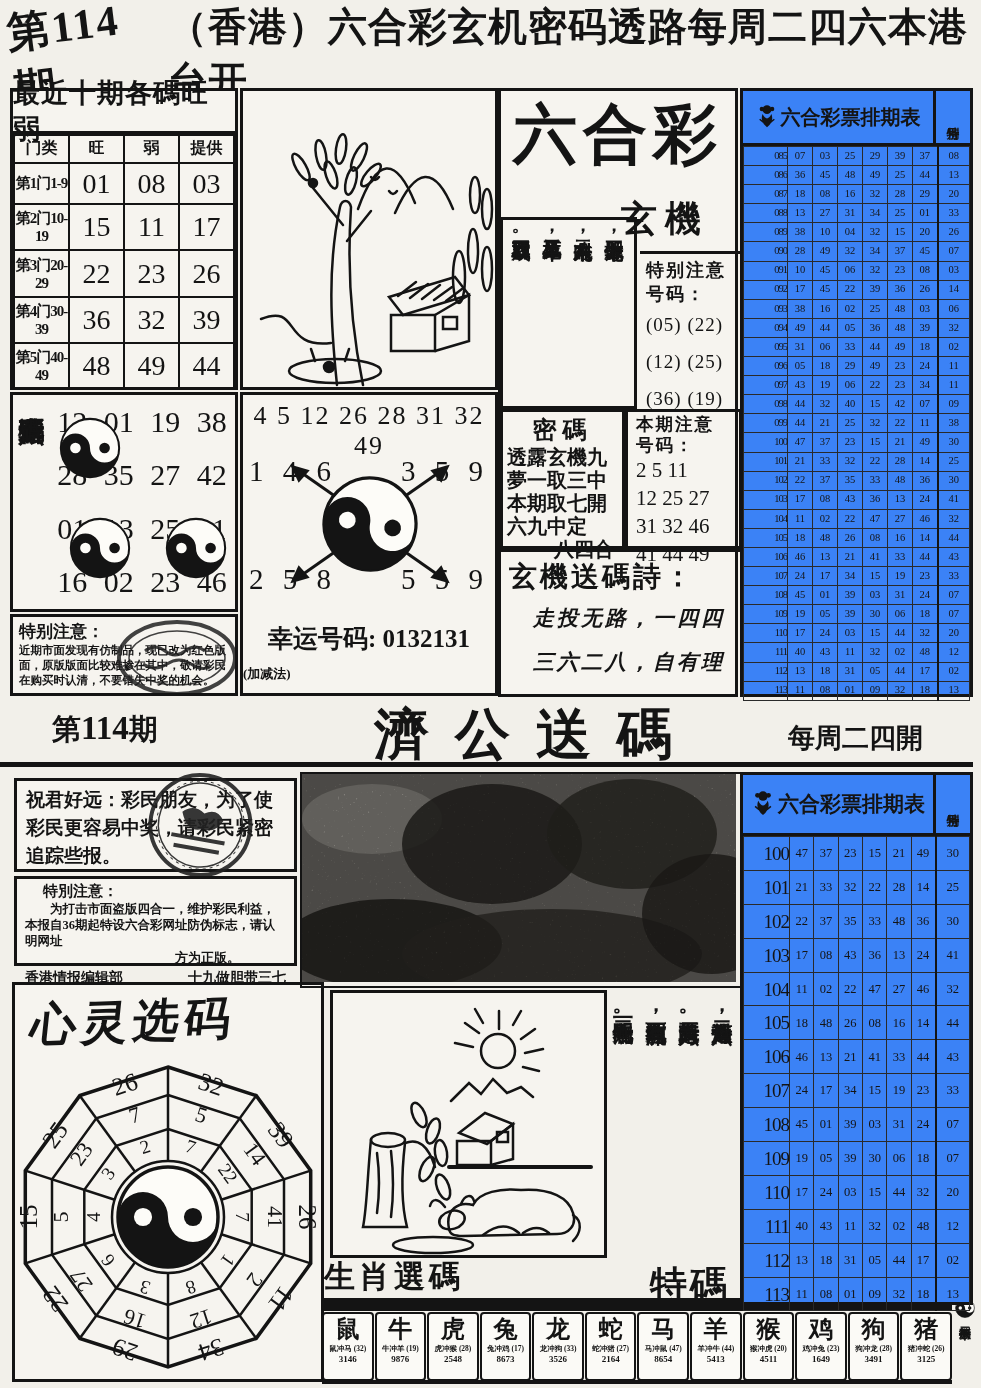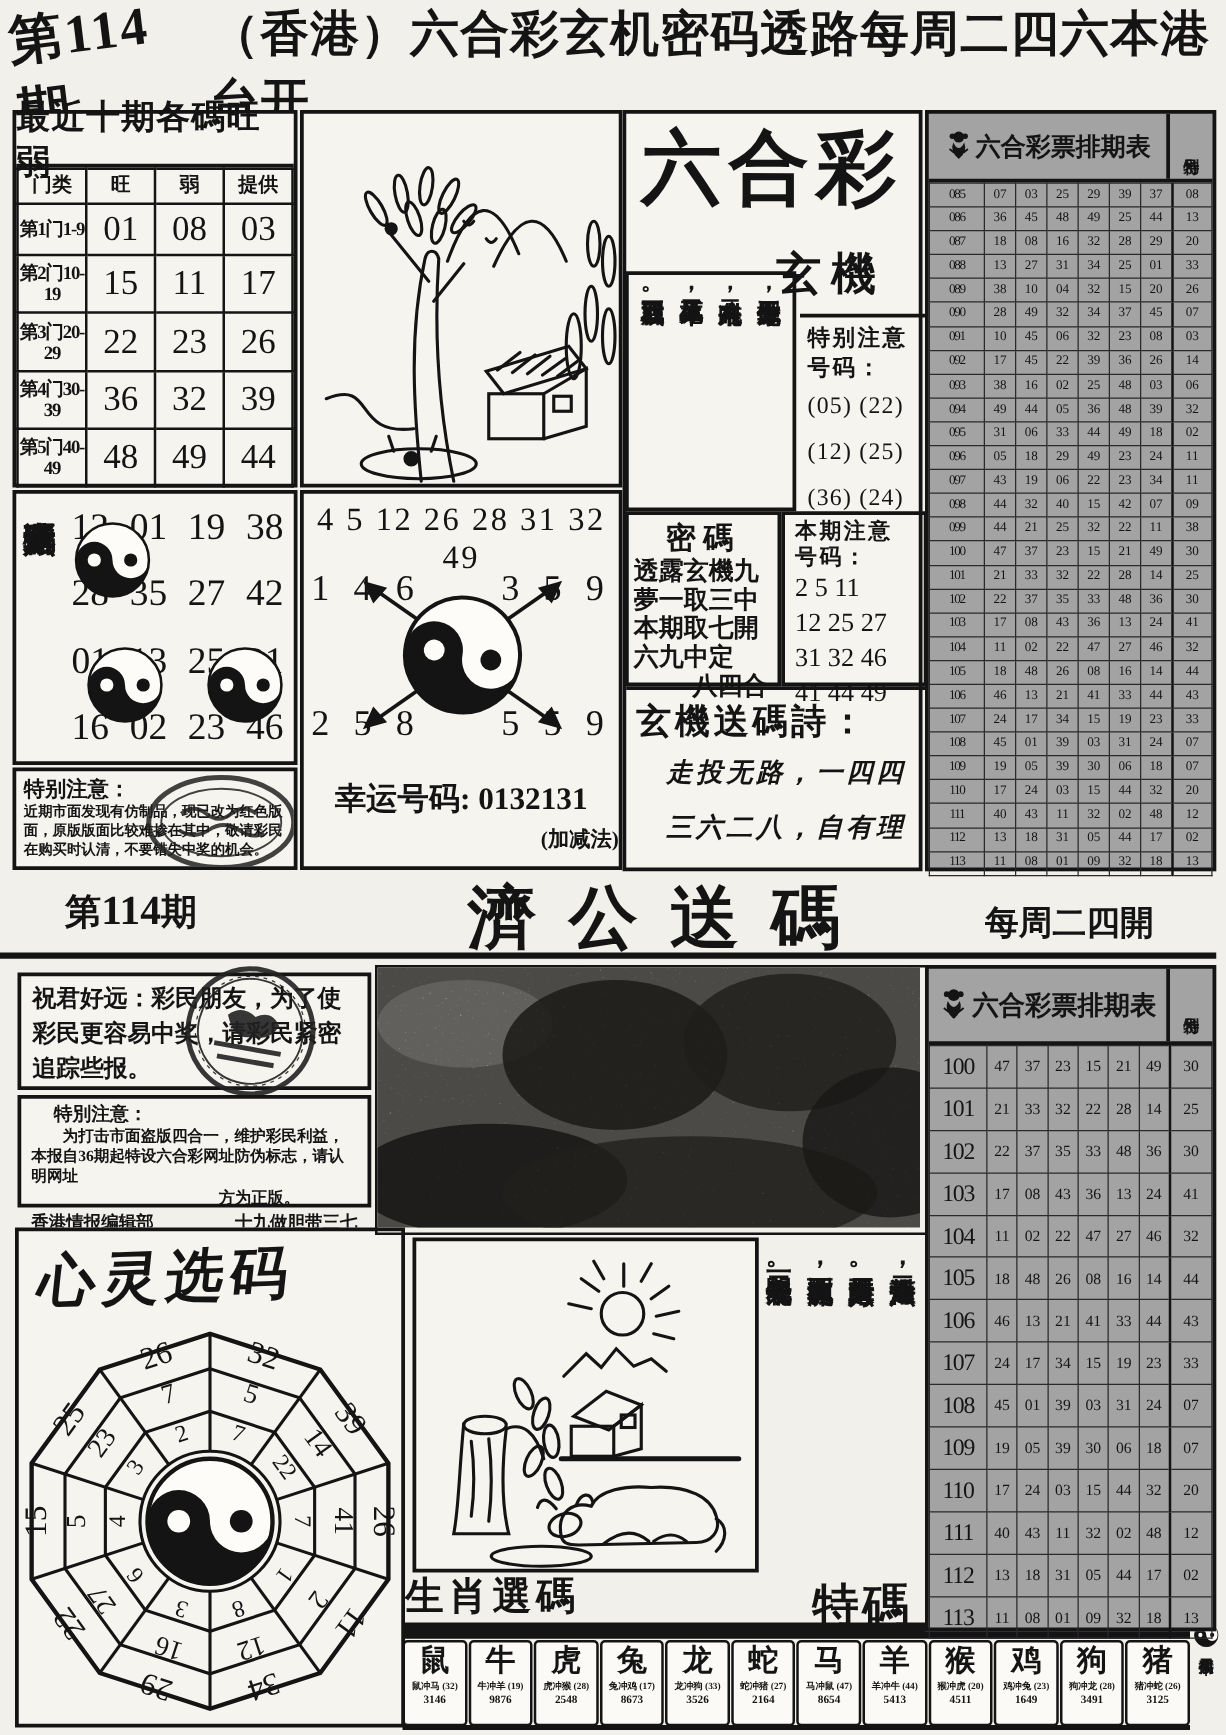--- a/index.html
+++ b/index.html
@@ -34,21 +34,21 @@
   #notice1 .t{font-size:17px;font-weight:900;}
   #notice1 .b{font-size:11.5px;font-weight:700;line-height:15px;}
   
   #scene1{left:240px;top:88px;width:258px;height:302px;}
   #midnum{left:240px;top:392px;width:258px;height:304px;}
   #midnum .row1{position:absolute;top:6px;left:0;right:0;text-align:center;font-size:26px;letter-spacing:2px;}
   #midnum .cor{position:absolute;font-size:29px;letter-spacing:6px;}
   #midnum .tl{left:6px;top:60px;} #midnum .tr{right:6px;top:60px;}
   #midnum .bl{left:6px;top:168px;} #midnum .br{right:6px;top:168px;}
   #midnum .lucky{position:absolute;left:0;right:0;bottom:38px;text-align:center;font-size:25px;font-weight:700;}
-  #midnum .meth{position:absolute;left:0;right:0;bottom:10px;text-align:right;font-size:17px;font-weight:700;}
+  #midnum .meth{position:absolute;left:0;right:0;bottom:10px;text-align:left;font-size:13px;font-weight:700;}
   
   #rmid{left:498px;top:88px;width:240px;height:609px;}
   #rmid .brand{position:absolute;top:0px;left:0;right:0;text-align:center;font-size:64px;font-weight:900;letter-spacing:6px;}
   #rmid .brandsub{position:absolute;top:104px;left:120px;font-size:36px;font-weight:900;letter-spacing:8px;}
   #poembox{position:absolute;left:-1px;top:126px;width:137px;height:192px;border:3px solid #141414;
       writing-mode:vertical-rl;text-orientation:upright;padding:6px 4px;box-sizing:border-box;
       font-size:19px;font-weight:900;line-height:31px;}
   #specialbox{position:absolute;left:139px;top:160px;width:101px;height:158px;border-top:3px solid #141414;padding:4px 2px 0 6px;box-sizing:border-box;}
   #specialbox .t{font-size:18px;font-weight:900;letter-spacing:2px;}
   #specialbox .p{font-size:19px;line-height:37px;letter-spacing:1px;}
@@ -56,35 +56,35 @@
   #mima .t{font-size:24px;font-weight:900;text-align:center;letter-spacing:6px;}
   #mima .l{font-size:20px;font-weight:900;line-height:23px;}
   #mima .l:last-child{text-align:right;padding-right:4px;}
   #benqi{position:absolute;left:124px;top:318px;width:117px;height:140px;border:3px solid #141414;box-sizing:border-box;padding:2px 13px 0 8px;}
   #benqi .t{font-size:17.5px;font-weight:900;line-height:21px;letter-spacing:2px;}
   #benqi .l{font-size:21px;line-height:28px;}
   #songma{position:absolute;left:0;top:458px;width:240px;height:145px;border-top:3px solid #141414;box-sizing:border-box;padding:6px 8px;}
   #songma .t{font-size:28px;font-weight:900;letter-spacing:3px;}
   #songma .l{font-size:21px;font-weight:700;font-style:italic;line-height:44px;padding-left:24px;letter-spacing:3px;}
   
-  .sched{background:#a3a3a3;}
+  .sched{background:#3b82f6;}
   #sched-top{left:740px;top:88px;width:233px;height:609px;}
   #sched-bot{left:740px;top:772px;width:233px;height:533px;}
   .sched .hd{display:flex;border-bottom:3px solid #141414;align-items:stretch;}
   .sched .hd .tt{flex:1;display:flex;align-items:center;justify-content:center;gap:3px;
       border-right:3px solid #141414;font-weight:900;}
   #sched-top .hd{height:52px;} #sched-bot .hd{height:58px;}
   #sched-top .hd .tt{font-size:20px;} #sched-bot .hd .tt{font-size:21px;}
   .sched .hd .sp{width:34px;display:flex;align-items:center;justify-content:center;
       writing-mode:vertical-rl;text-orientation:upright;font-size:12.5px;font-weight:900;line-height:34px;}
   .sched table{border-collapse:collapse;width:100%;table-layout:fixed;}
   .sched td{border:1px solid #2a2a2a;text-align:center;padding:0;line-height:1;}
   #sched-top td{font-size:10.5px;height:18.1px;}
   #sched-bot td{font-size:12.5px;height:32.9px;}
-  .sched td.iss{font-size:16px;letter-spacing:-1px;}
+  .sched td.iss{font-size:16px;letter-spacing:-1px;text-align:right;}
   #sched-bot td.iss{font-size:19px;}
   .sched td.spc{border-left:2px solid #141414;}
   
   #hdr-bot-issue{left:52px;top:710px;font-size:29px;font-weight:900;}
   #hdr-bot-issue b{font-size:33px;}
   #hdr-bot-title{left:306px;top:698px;width:460px;text-align:center;font-size:55px;font-weight:900;letter-spacing:26px;}
   #hdr-bot-note{left:788px;top:720px;font-size:27px;font-weight:900;}
   #rule-bot{left:0;top:762px;width:973px;height:5px;background:#141414;}
   
   #greet{left:14px;top:778px;width:283px;height:94px;padding:5px 9px;}
@@ -297,21 +297,21 @@
       <span style="display:block">十九做胆带三七，</span>
       <span style="display:block">叫八准来二九叫，</span>
       <span style="display:block">草原三二见牛羊，</span>
       <span style="display:block">三五成群四双在。</span>
     </div>
     <div id="specialbox">
       <div class="t">特别注意</div>
       <div class="t">号码：</div>
       <div class="p">(05)  (22)</div>
       <div class="p">(12)  (25)</div>
-      <div class="p">(36)  (24)</div>
+      <div class="p">(36)  (19)</div>
     </div>
     <div id="mima">
       <div class="t">密碼</div>
       <div class="l">透露玄機九</div>
       <div class="l">夢一取三中</div>
       <div class="l">本期取七開</div>
       <div class="l">六九中定</div>
       <div class="l">八四合</div>
     </div>
     <div id="benqi">

